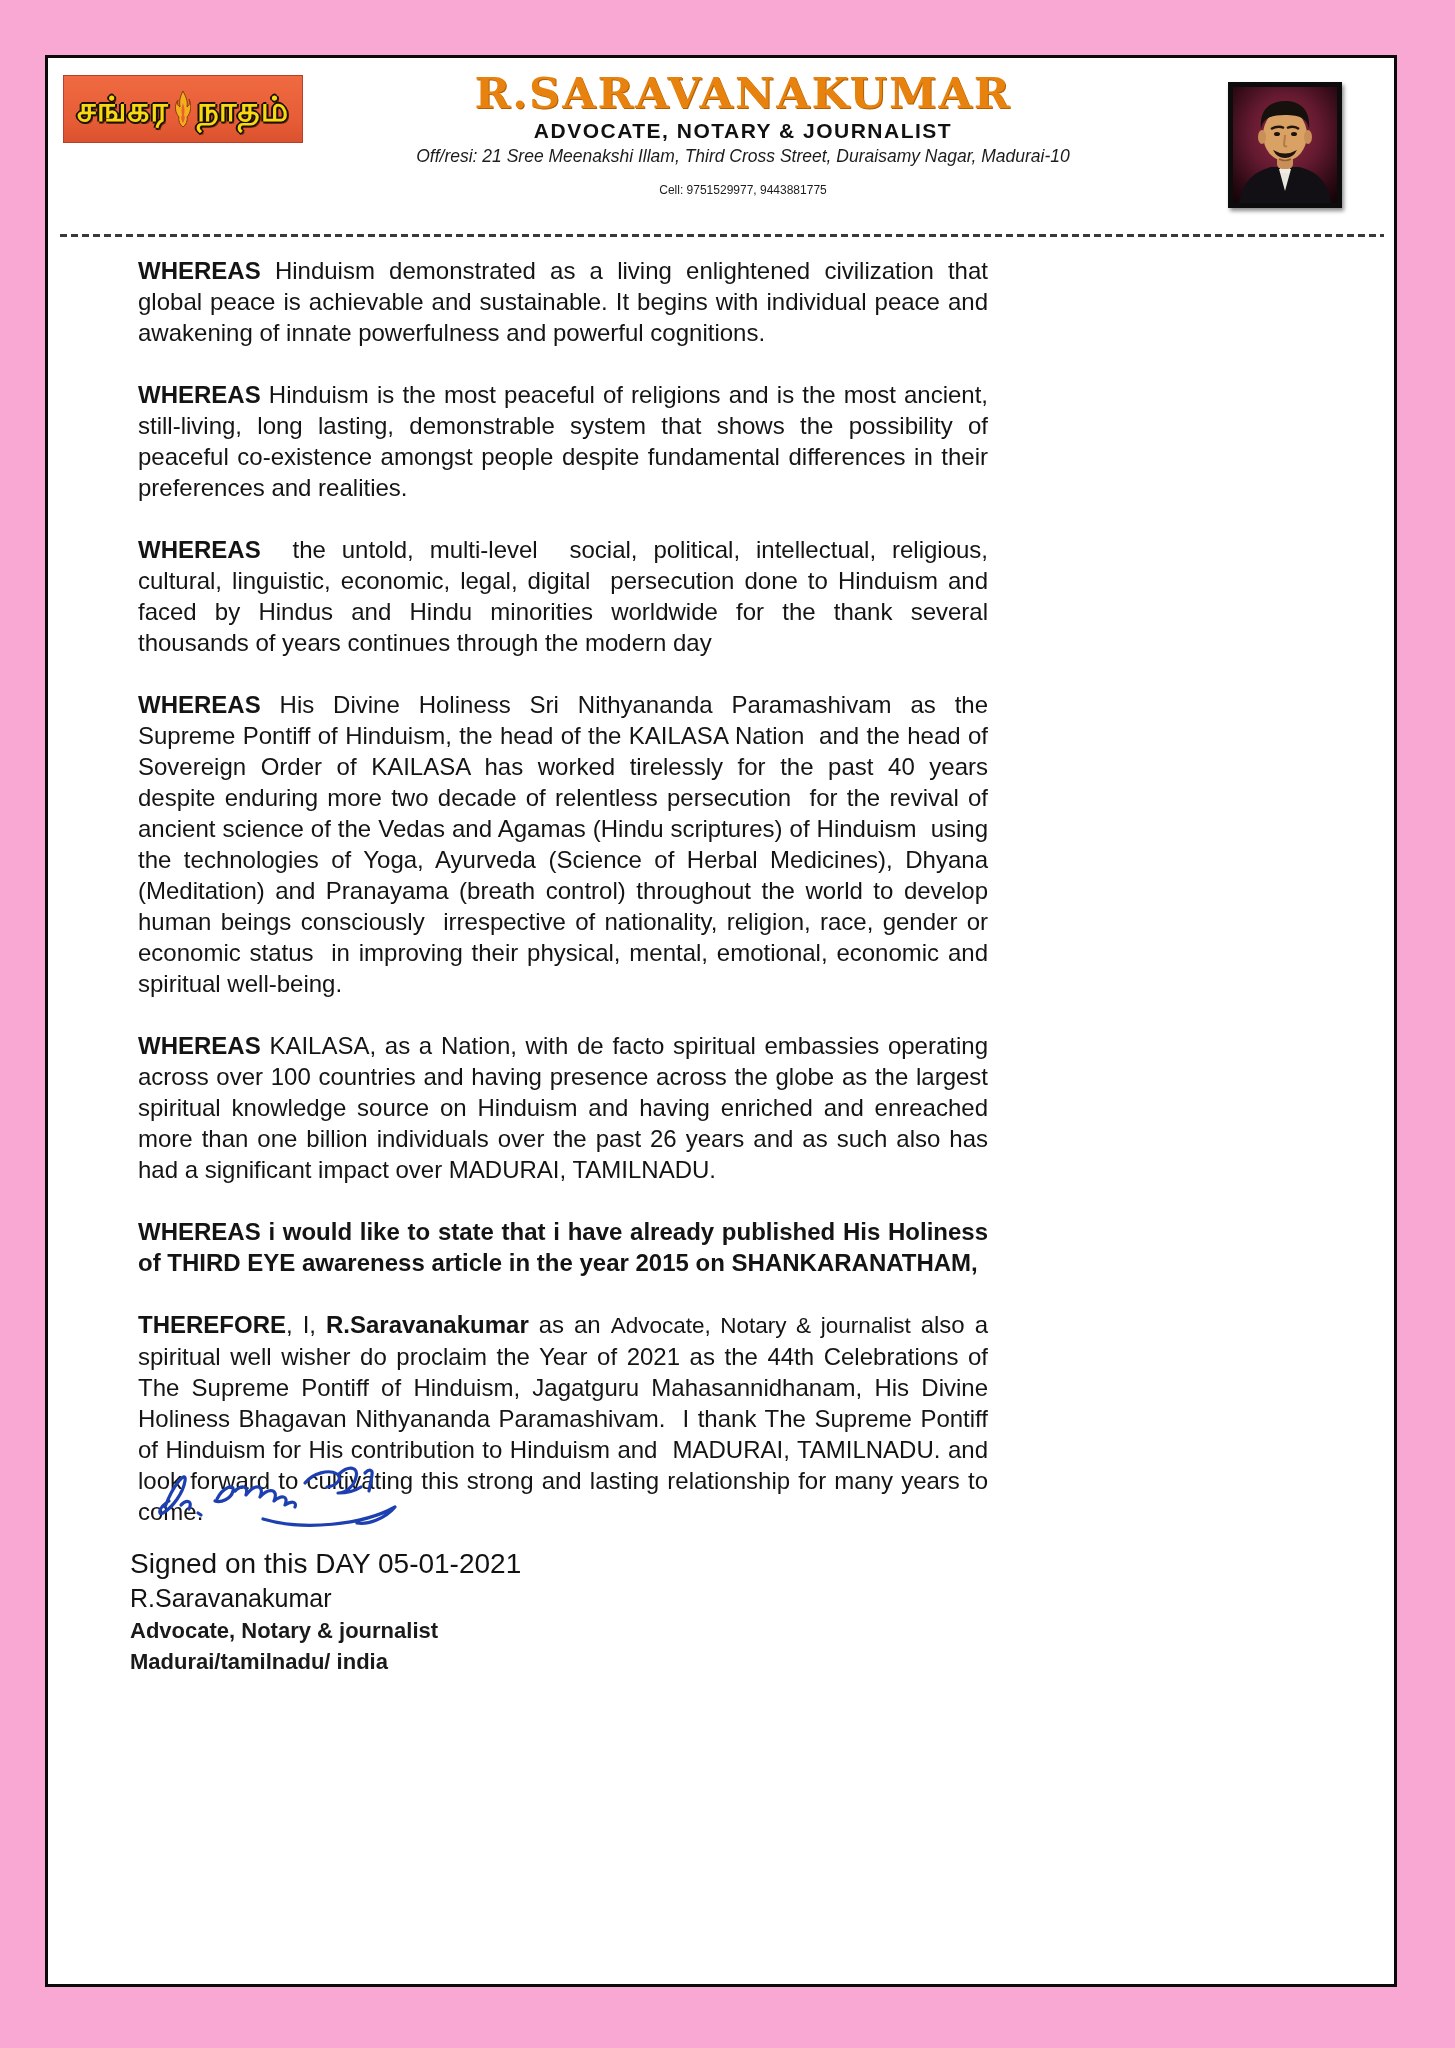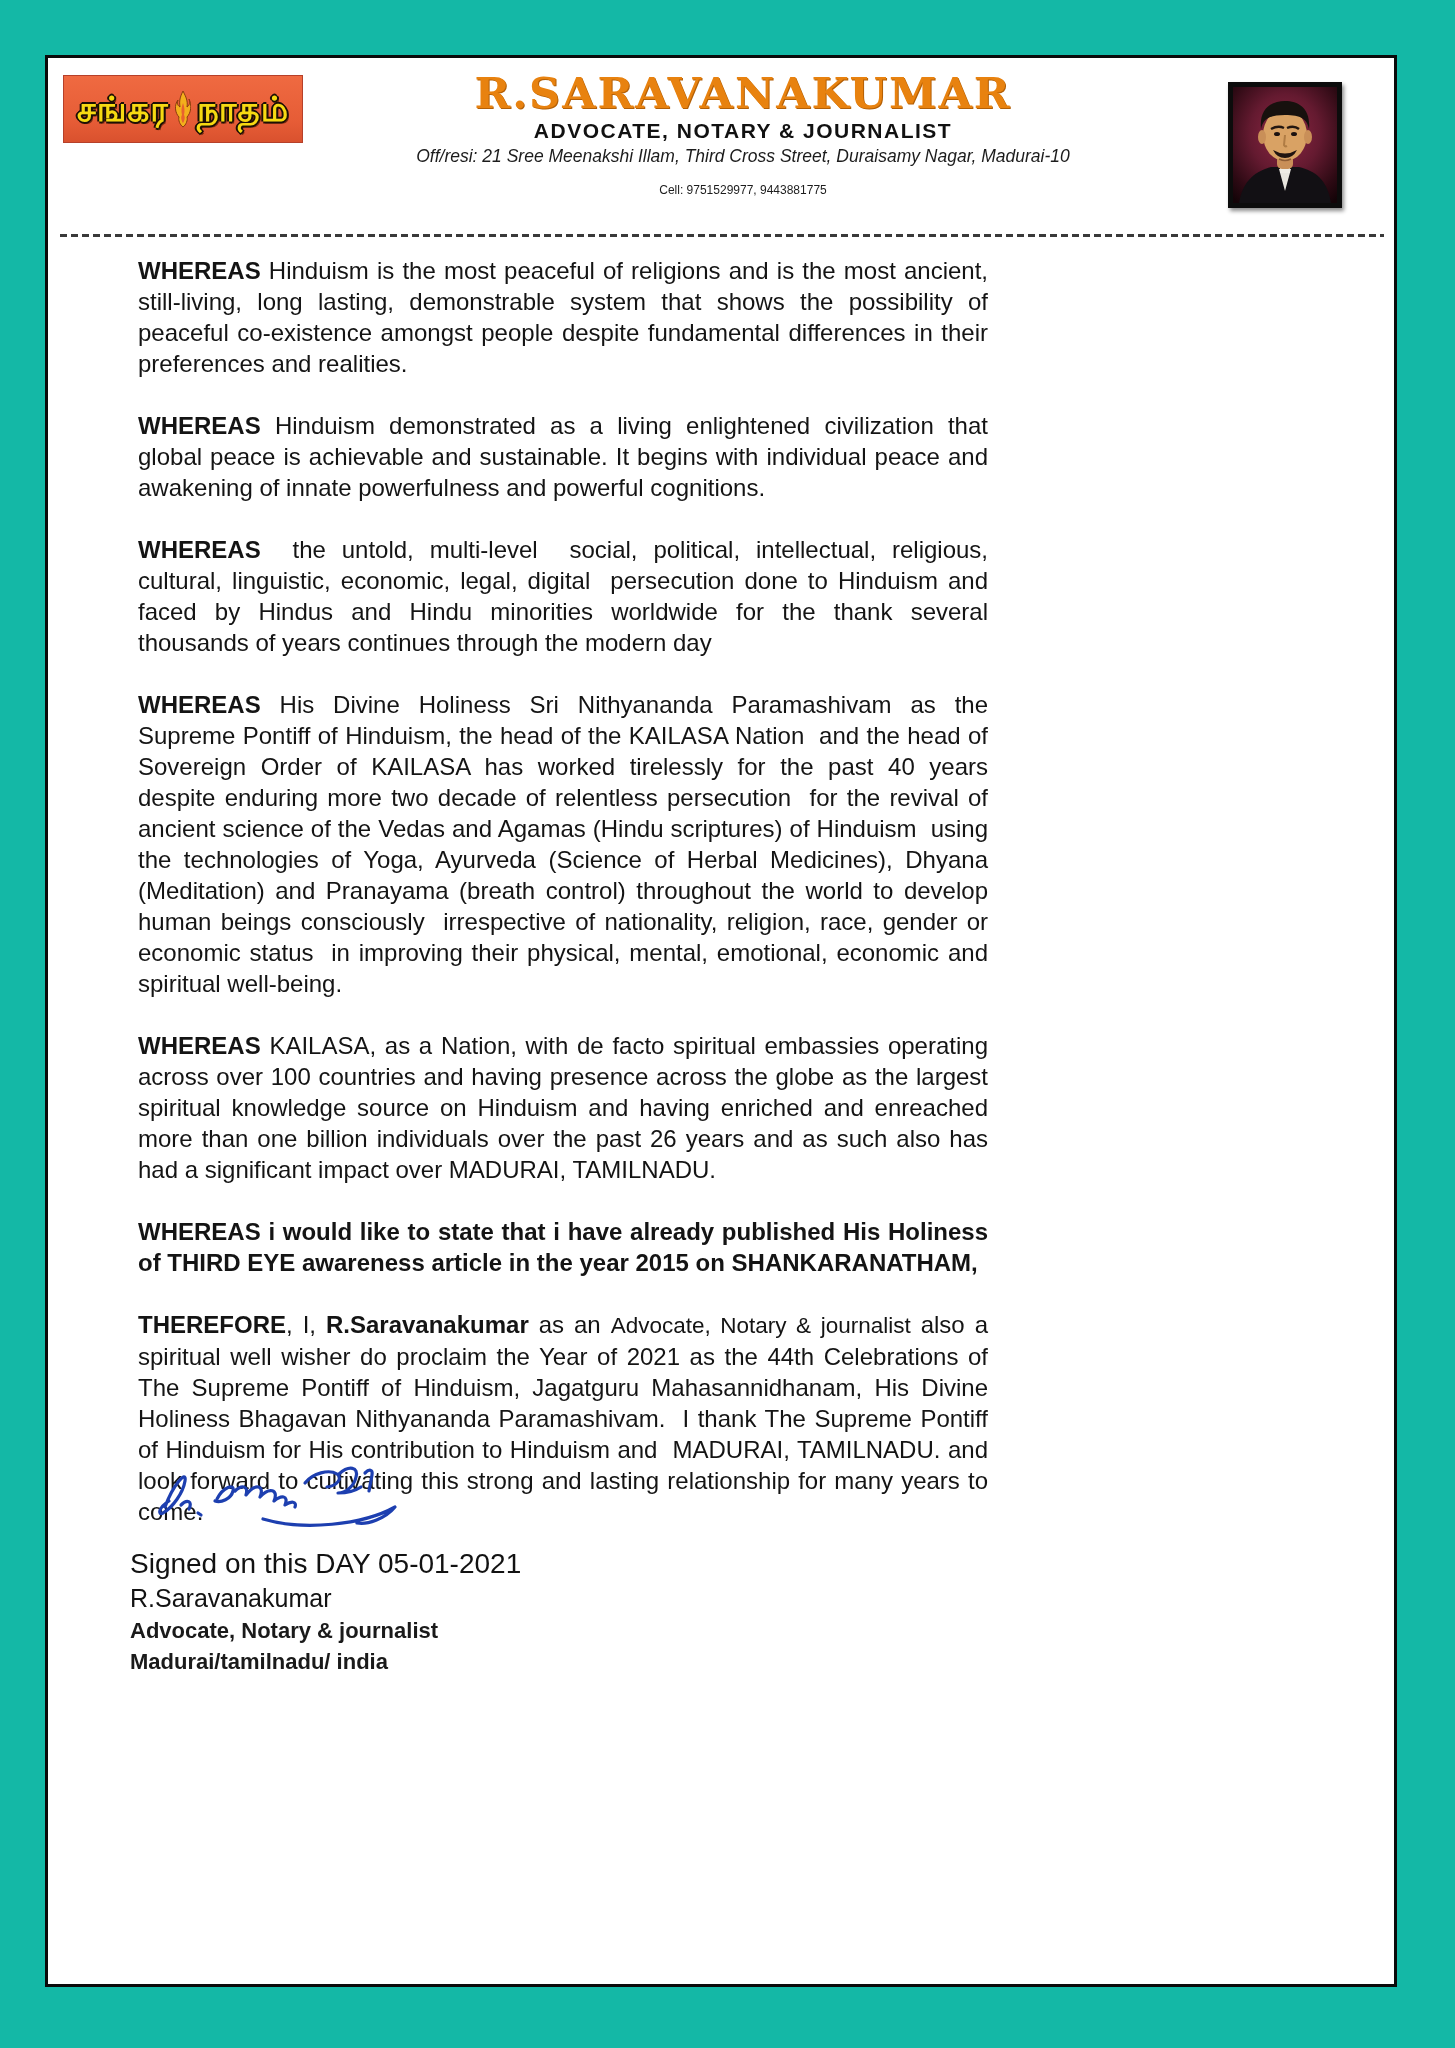--- a/index.html
+++ b/index.html
@@ -1,20 +1,20 @@
 <!DOCTYPE html>
 <html><head>
 <meta charset="utf-8">
 <style>
   * { margin:0; padding:0; box-sizing:border-box; }
   html,body { background:#ffffff; }
   .page {
     position:relative;
     width:1455px; height:2048px;
-    background:#14b8a6;
+    background:#f9a8d4;
     font-family:"Liberation Sans", sans-serif;
     color:#161616;
     overflow:hidden;
   }
   .frame {
     position:absolute; left:45px; top:55px;
     width:1352px; height:1932px;
     border:3px solid #0a0a0a;
     background:#ffffff;
   }
@@ -149,22 +149,22 @@
 
         <path d="M40 63 q12 7 24 0 q-4 8 -12 8 q-8 0 -12 -8 Z" fill="#201410"></path>
 
         <path d="M46 72 q6 3 12 0" stroke="#8f5d36" stroke-width="1.6" fill="none"></path>
       </svg>
     </div>
 
     <div class="dashes"></div>
 
     <div class="body-col">
+        <p class="para"><span class="b">WHEREAS </span><span>Hinduism demonstrated as a living enlightened civilization that global peace is achievable and sustainable. It begins with individual peace and awakening of innate powerfulness and powerful cognitions.</span></p>
         <p class="para"><span class="b">WHEREAS </span><span>Hinduism is the most peaceful of religions and is the most ancient, still-living, long lasting, demonstrable system that shows the possibility of peaceful co-existence amongst people despite fundamental differences in their preferences and realities.</span></p>
-        <p class="para"><span class="b">WHEREAS </span><span>Hinduism demonstrated as a living enlightened civilization that global peace is achievable and sustainable. It begins with individual peace and awakening of innate powerfulness and powerful cognitions.</span></p>
         <p class="para"><span class="b">WHEREAS </span><span> the untold, multi-level  social, political, intellectual, religious, cultural, linguistic, economic, legal, digital  persecution done to Hinduism and faced by Hindus and Hindu minorities worldwide for the thank several thousands of years continues through the modern day</span></p>
         <p class="para"><span class="b">WHEREAS </span><span>His Divine Holiness Sri Nithyananda Paramashivam as the Supreme Pontiff of Hinduism, the head of the KAILASA Nation  and the head of Sovereign Order of KAILASA has worked tirelessly for the past 40 years   despite enduring more two decade of relentless persecution  for the revival of ancient science of the </span><span class="i">Vedas</span><span> and </span><span class="i">Agamas (</span><span>Hindu scriptures</span><span class="i">)</span><span> of Hinduism  using the technologies of </span><span class="i">Yoga</span><span>, </span><span class="i">Ayurveda</span><span> (Science of Herbal Medicines), </span><span class="i">Dhyana</span><span> (Meditation) and </span><span class="i">Pranayama</span><span> (breath control) throughout the world to develop human beings consciously  irrespective of nationality, religion, race, gender or economic status  in improving their physical, mental, emotional, economic and spiritual well-being.</span></p>
         <p class="para"><span class="b">WHEREAS </span><span>KAILASA, as a Nation, with de facto spiritual embassies operating across over 100 countries and having presence across the globe as the largest spiritual knowledge source on Hinduism and having enriched and enreached more than one billion individuals over the past 26 years and as such also has had a significant impact over MADURAI, TAMILNADU.</span></p>
         <p class="para"><span class="b">WHEREAS i would like to state that i have already published His Holiness of THIRD EYE awareness article in the year 2015 on SHANKARANATHAM,</span></p>
         <p class="para"><span class="b">THEREFORE</span><span>, I, </span><span class="b">R.Saravanakumar</span><span> as an </span><span class="alt">Advocate, Notary &amp; journalist</span><span> also a spiritual well wisher do proclaim the Year of 2021 as the 44th Celebrations of The Supreme Pontiff of Hinduism, Jagatguru Mahasannidhanam, His Divine Holiness Bhagavan Nithyananda Paramashivam.  I thank The Supreme Pontiff of Hinduism for His contribution to Hinduism and  MADURAI, TAMILNADU. and look forward to cultivating this strong and lasting relationship for many years to come.</span></p>
       </div>
 
     <svg class="signature" viewBox="0 0 300 95">
       <g fill="none" stroke="#1d3fb0" stroke-width="3.2" stroke-linecap="round" stroke-linejoin="round">
         <path d="M22 64 C30 42 44 26 42 38 C40 50 30 64 20 70 C14 73 16 64 26 58"></path>

